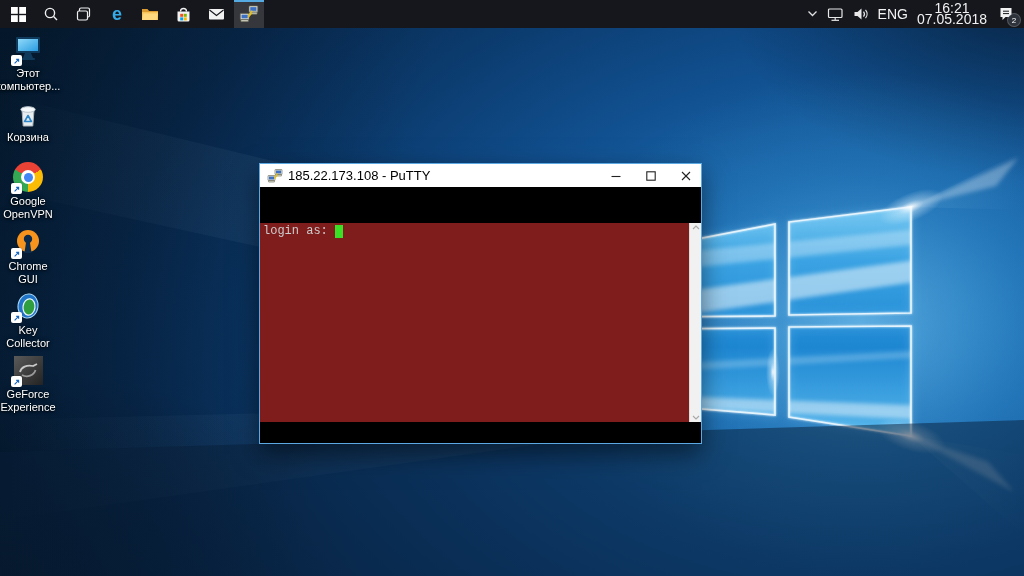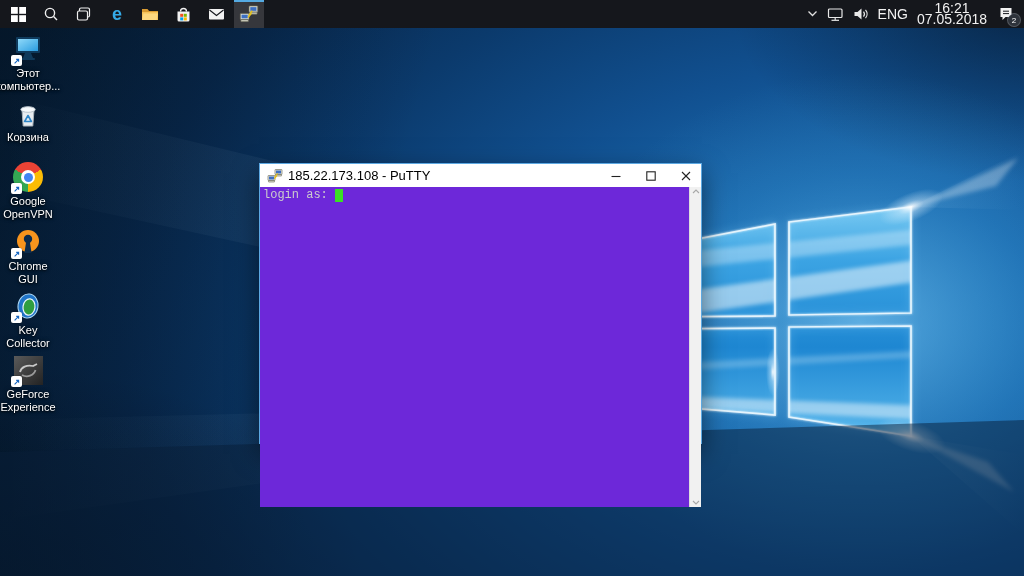--- a/index.html
+++ b/index.html
@@ -44,21 +44,21 @@
   .chrome-ball::before { content:""; position:absolute; inset:8px; background:#fff; border-radius:50%; }
   .chrome-ball::after  { content:""; position:absolute; inset:10.5px; background:#4285f4; border-radius:50%; }
   .gfx-sq { width:29px; height:29px; background:linear-gradient(135deg,#5a5a5a,#232323); display:flex; align-items:center; justify-content:center; }
 
   
   .putty { position:absolute; left:259px; top:163px; width:443px; height:281px; z-index:40;
     border:1px solid #5ca8e2; background:#000; box-shadow:0 10px 24px rgba(0,0,0,.5); }
   .p-title { height:23px; background:#fff; display:flex; align-items:center; padding-left:7px; gap:5px; }
   .p-title .txt { font-size:13px; color:#000; flex:1; white-space:nowrap; overflow:hidden; }
   .p-ctl { width:30px; height:23px; display:flex; align-items:center; justify-content:center; cursor:pointer; }
-  .p-body { position:relative; height:320px; background:#6d28d9; }
+  .p-body { position:relative; height:199px; background:#7f1d1d;margin-top:36px; }
   .p-term { position:absolute; inset:0 12px 0 0; padding:1px 3px; font-family:"Liberation Mono","DejaVu Sans Mono",monospace;
     font-size:12px; line-height:14px; color:#cccccc; cursor:text; }
   .p-cursor { display:inline-block; width:8px; height:13px; background:#3ae025; vertical-align:text-bottom; margin-left:7px; }
   .p-scroll { position:absolute; top:0; right:0; bottom:0; width:12px; background:#f1f1f1; border-left:1px solid #dcdcdc;
     display:flex; flex-direction:column; justify-content:space-between; align-items:center; padding:2px 0; cursor:pointer; }
 </style>
 </head>
 <body>
 
 <svg width="0" height="0" style="position:absolute">

